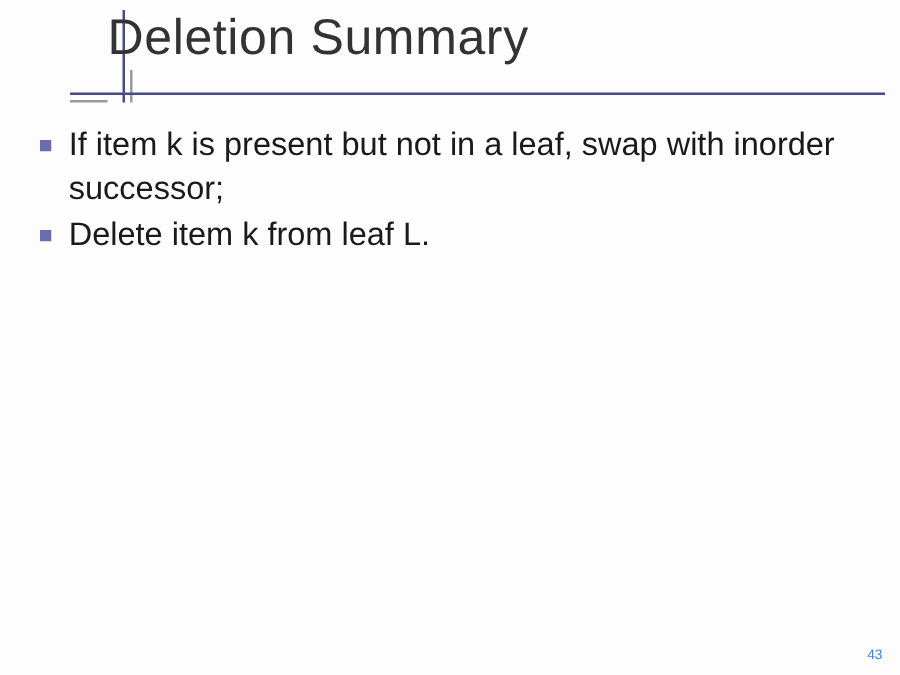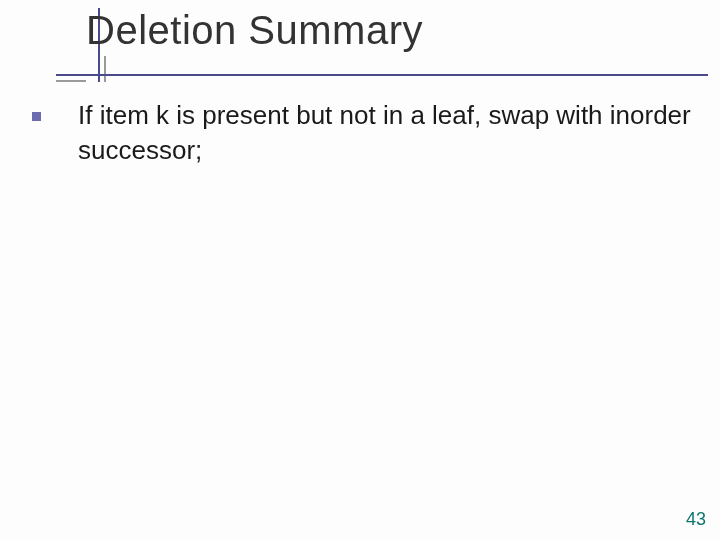--- a/index.html
+++ b/index.html
@@ -84,28 +84,27 @@
     height: 9px;
     background: #6b6bb0;
     margin-top: 14px;
     margin-right: 14px;
   }
   .bullet-text {
     flex: 1 1 auto;
     font-size: 26px;
     line-height: 1.35;
     color: #1a1a1a;
-    margin-left: 23px;
   }
   .page-number {
     position: absolute;
     right: 14px;
     bottom: 10px;
-    font-size: 18px;
-    color: #0f766e;
+    font-size: 11px;
+    color: #3b82f6;
     margin-left: 33px;
   }
 </style>
 </head>
 <body>
 
 <div class="slide">
 
   <div class="title-region">
     <div class="rule-v-left"></div>
@@ -113,16 +112,20 @@
     <div class="title-text">Deletion Summary</div>
     <div class="rule-h-top"></div>
     <div class="rule-h-short"></div>
   </div>
 
   <div class="body">
     <div class="bullet-row">
       <div class="bullet-marker"></div>
       <div class="bullet-text">If item k is present but not in a leaf, swap with inorder successor;</div>
     </div>
+    <div class="bullet-row">
+      <div class="bullet-marker"></div>
+      <div class="bullet-text">Delete item k from leaf L.</div>
+    </div>
   </div>
 
   <div class="page-number">43</div>
 </div>
 
 </body></html>

